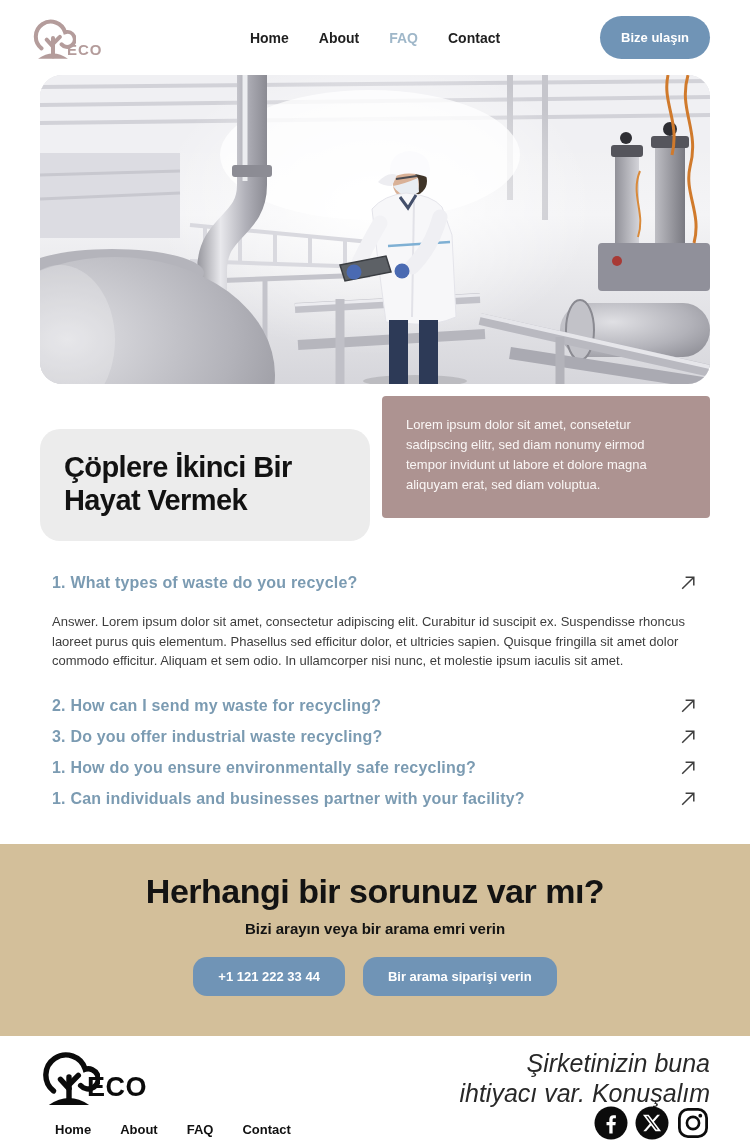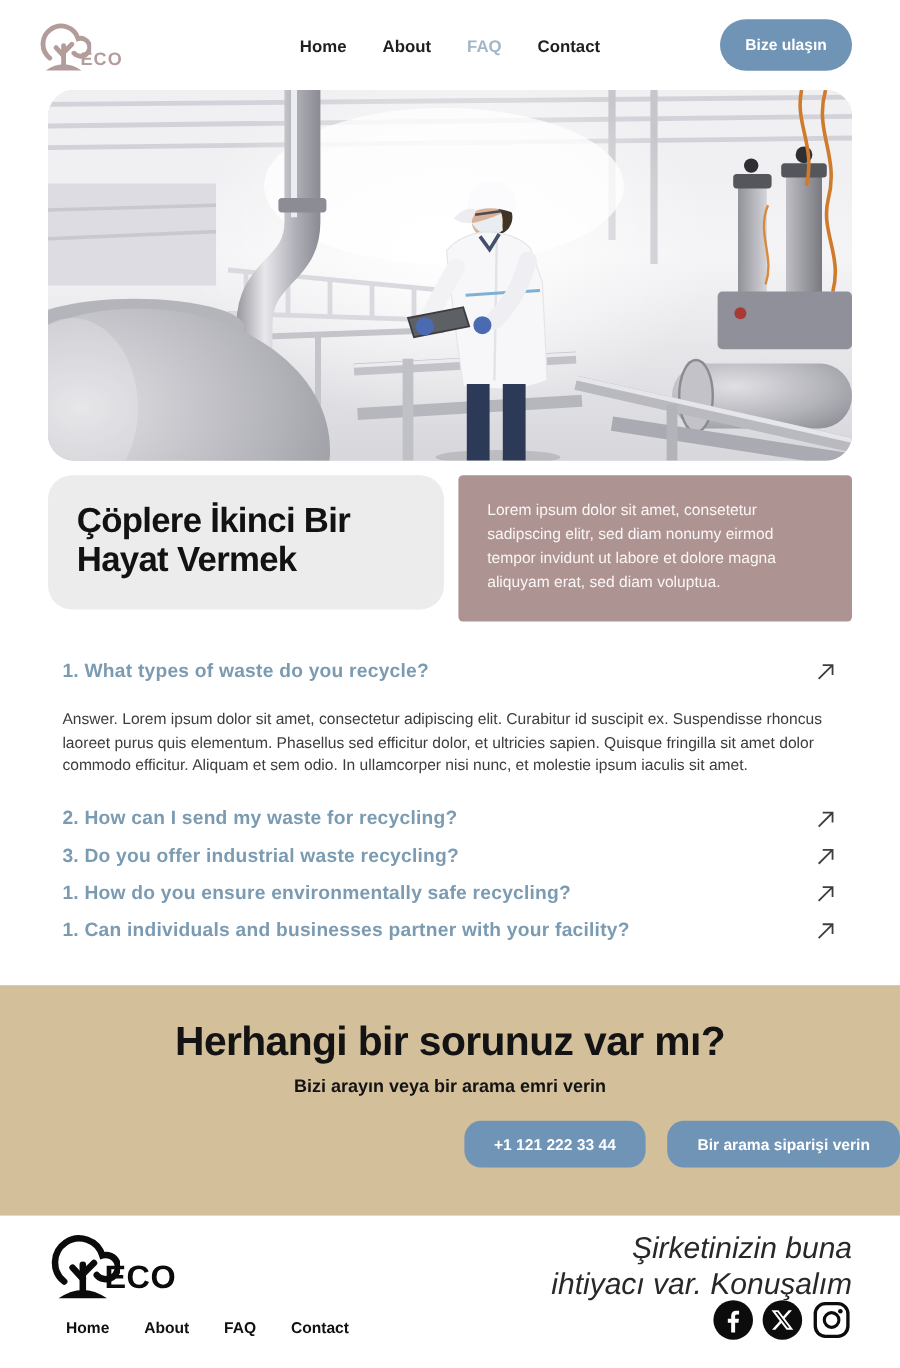--- a/index.html
+++ b/index.html
@@ -16,35 +16,35 @@
   .main-nav { position:absolute; left:50%; top:50%; transform:translate(-50%,-50%); display:flex; gap:30px; }
   .main-nav a { text-decoration:none; color:#1f1f1f; font-size:14px; font-weight:600; cursor:pointer; }
   .main-nav a.active { color:#9fb7c9; }
   .header-cta { margin-left:auto; background:#7094b6; color:#fff; border:none; cursor:pointer;
     border-radius:22px; padding:14px 21px; font-size:13px; font-weight:600; font-family:inherit; }
   
   .hero { margin:0 40px; height:309px; border-radius:22px; overflow:hidden; background:#dcdce0; }
   .hero svg { display:block; width:100%; height:100%; }
   
   .cards { display:flex; gap:12px; margin:12px 40px 0; }
-  .card-left { width:330px; height:112px; background:#ececec; border-radius:20px; padding:22px 16px 0 24px; }
+  .card-left { width:330px; height:112px; background:#ececec; border-radius:20px; padding:22px 16px 0 24px;margin-top:33px; }
   .card-left h1 { font-size:29px; line-height:1.14; font-weight:800; color:#121212; letter-spacing:-0.6px; }
   .card-right { flex:1; height:122px; background:#ad9391; border-radius:4px; padding:19px 37px 0 24px;
     color:#faf6f5; font-size:13px; line-height:1.55; }
   
   .faq { margin:26px 52px 0; }
   .faq-row { display:flex; align-items:center; justify-content:space-between; height:31px; cursor:pointer; }
   .faq-q { color:#7b9bb2; font-size:16px; font-weight:600; letter-spacing:0.2px; }
   .faq-row svg { flex:0 0 auto; }
   .faq-answer { font-size:13px; color:#3d3d3d; line-height:1.5; margin:14px 0 20px; max-width:648px; }
   
   .cta-section { margin-top:29px; background:#d3bf9a; text-align:center; padding:28px 0 40px; }
   .cta-heading { font-size:34px; font-weight:800; color:#131313; letter-spacing:-0.5px; line-height:38px; }
   .cta-sub { margin-top:10px; font-size:15px; font-weight:700; color:#131313; }
-  .cta-buttons { margin-top:20px; display:flex; justify-content:flex-end; gap:18px; }
+  .cta-buttons { margin-top:20px; display:flex; justify-content:center; gap:18px; }
   .cta-buttons button { background:#7094b6; color:#fff; border:none; cursor:pointer; border-radius:14px;
     padding:12px 25px; font-size:13px; font-weight:600; font-family:inherit; }
   
   .footer { position:relative; height:127px; }
   .footer-logo { position:absolute; left:38px; top:8px; display:flex; align-items:flex-end; cursor:pointer; color:#0b0b0b; }
   .footer-logo svg { width:62px; height:66px; display:block; }
   .footer-logo .logo-text { font-weight:800; font-size:27px; letter-spacing:0.5px; margin-left:-13px; margin-bottom:7px; }
   .footer-nav { position:absolute; left:55px; top:86px; display:flex; gap:29px; }
   .footer-nav a { text-decoration:none; color:#111; font-size:13px; font-weight:600; cursor:pointer; }
   .footer-tagline { position:absolute; right:40px; top:12px; text-align:right; font-size:25px; font-weight:300;

